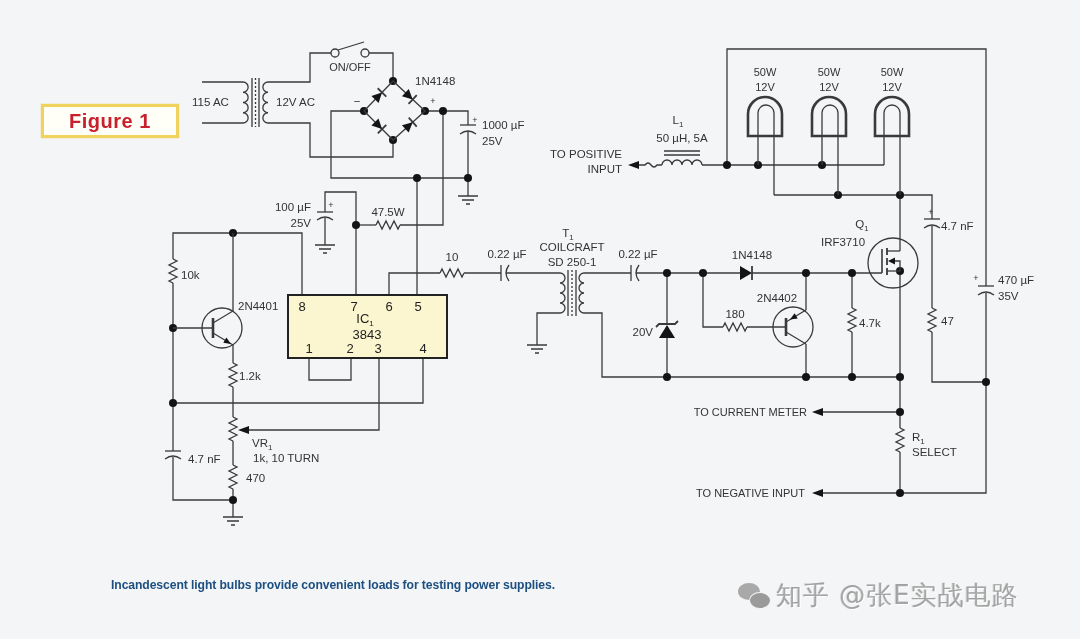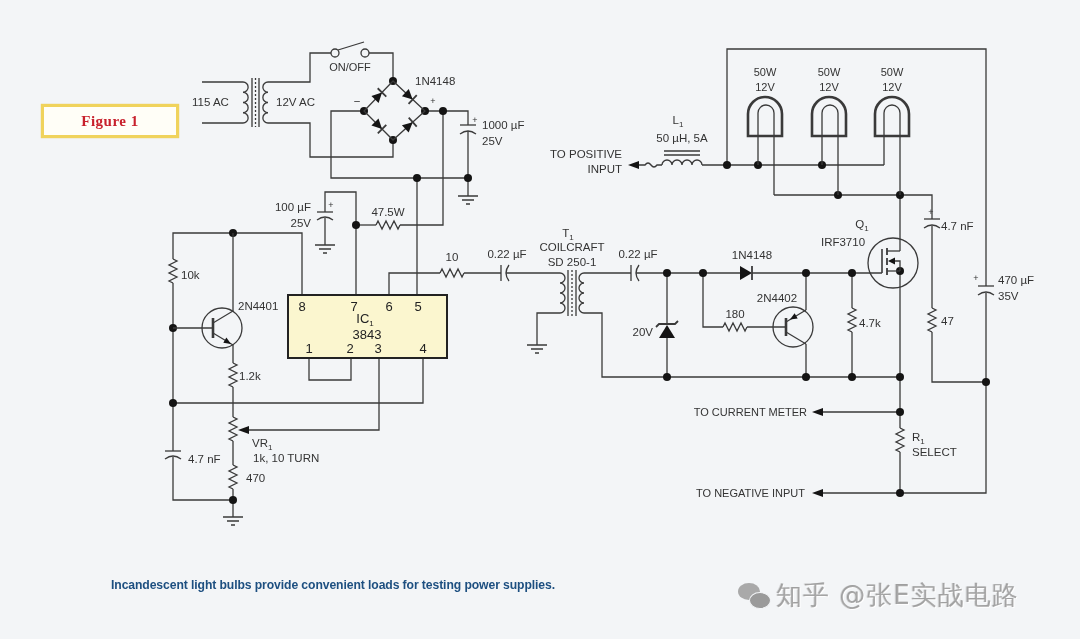--- a/index.html
+++ b/index.html
@@ -17,21 +17,21 @@
   .t{font-family:"Liberation Sans",sans-serif;font-size:11.5px;fill:var(--txt);}
   .ts{font-size:11px;}
   .tp{font-size:9px;}
   .sub{font-size:8px;}
   .pin{font-family:"Liberation Sans",sans-serif;font-size:13px;fill:#222;}
   .ic{fill:var(--ic-fill);stroke:#222;stroke-width:2;}
   .dash{stroke-dasharray:2 2;}
   #figure-label{position:absolute;left:41px;top:104px;width:132px;height:28px;
     border:3px solid var(--fig-border);background:#fffef7;display:flex;align-items:center;justify-content:center;
     box-shadow:0 0 1px #e6c74a;}
-  #figure-label span{font-family:Liberation Serif, serif;font-weight:bold;font-size:15px;color:var(--fig-red);letter-spacing:0.5px;}
+  #figure-label span{font-family:Liberation Sans, sans-serif;font-weight:bold;font-size:20px;color:var(--fig-red);letter-spacing:0.5px;}
   #caption{position:absolute;left:111px;top:578px;margin:0;font-family:"Liberation Sans",sans-serif;
     font-weight:bold;font-size:12.2px;color:var(--caption);letter-spacing:-0.1px;}
   #watermark{position:absolute;left:738px;top:578px;display:flex;align-items:center;gap:4px;}
   #watermark .wx{position:relative;width:34px;height:30px;}
   #watermark .b1{position:absolute;left:0;top:2px;width:22px;height:17px;border-radius:50%;background:#a9a9a9;}
   #watermark .b2{position:absolute;left:11px;top:11px;width:20px;height:15px;border-radius:50%;background:#9a9a9a;border:1px solid #f3f5f7;}
   #watermark .wt{font-family:"DejaVu Sans",sans-serif;font-size:26px;color:rgba(140,140,140,0.75);
     text-shadow:1px 1px 0 rgba(255,255,255,0.9),-1px 0 0 rgba(170,170,170,0.4);letter-spacing:1px;}
 </style>
 </head>

